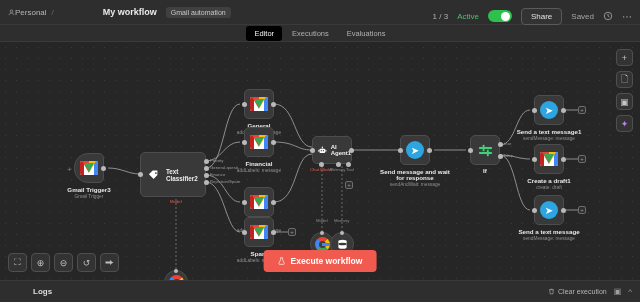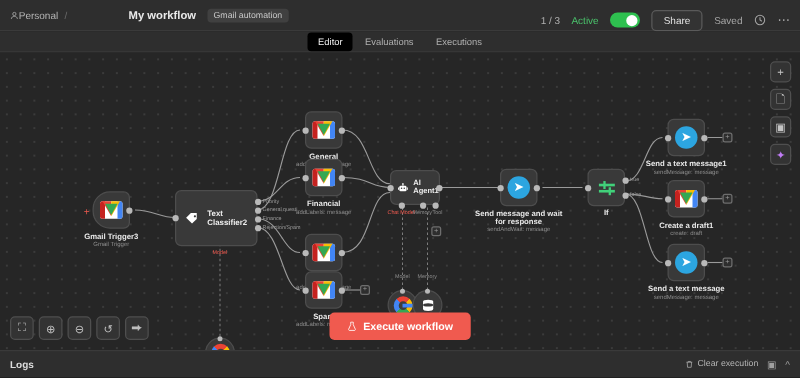--- a/index.html
+++ b/index.html
@@ -178,21 +178,21 @@
     color: #c4c4c4; font-size: 9px;
   }
   .sbtn.ai { color: #c07cf5; }
 
   
   .logs {
     position: absolute; bottom: 0; left: 0; width: 640px; height: 22px;
     background: #2e2e2e; border-top: 1px solid #3a3a3a;
     display: flex; align-items: center; padding: 0 8px;
   }
-  .logs-title { font-size: 8px; color: #dcdcdc; font-weight: bold; }
+  .logs-title { font-size: 8px; color: #dcdcdc; font-weight: bold; margin-left: 25px; }
   .logs-right { margin-left: auto; display: flex; align-items: center; gap: 7px; }
   .clear-exec { font-size: 7px; color: #b5b5b5; display: flex; align-items: center; gap: 3px; }
   .mini-btn { color: #9f9f9f; font-size: 8px; display: flex; align-items: center; }
 </style>
 </head>
 <body>
 
 <div id="app">
 
   <div class="header">
@@ -219,22 +219,22 @@
           <circle cx="8" cy="8" r="6" fill="none" stroke="#a6a6a6" stroke-width="1.3"></circle>
           <path d="M8 4.6V8l2.4 1.6" fill="none" stroke="#a6a6a6" stroke-width="1.3"></path>
         </svg>
       </span>
       <span class="ico-btn">⋯</span>
     </div>
   </div>
 
   <div class="tabs">
     <div class="tab active">Editor</div>
+    <div class="tab">Executions</div>
     <div class="tab">Evaluations</div>
-    <div class="tab">Executions</div>
   </div>
 
   <div class="canvas">
 
     <svg class="edges">
       <g fill="none" stroke="#9a9a9a" stroke-width="0.9">
 
         <path d="M108,126 C122,126 128,132 140,132"></path>
 
         <path d="M206,119 C222,119 224,100 240,100"></path>

